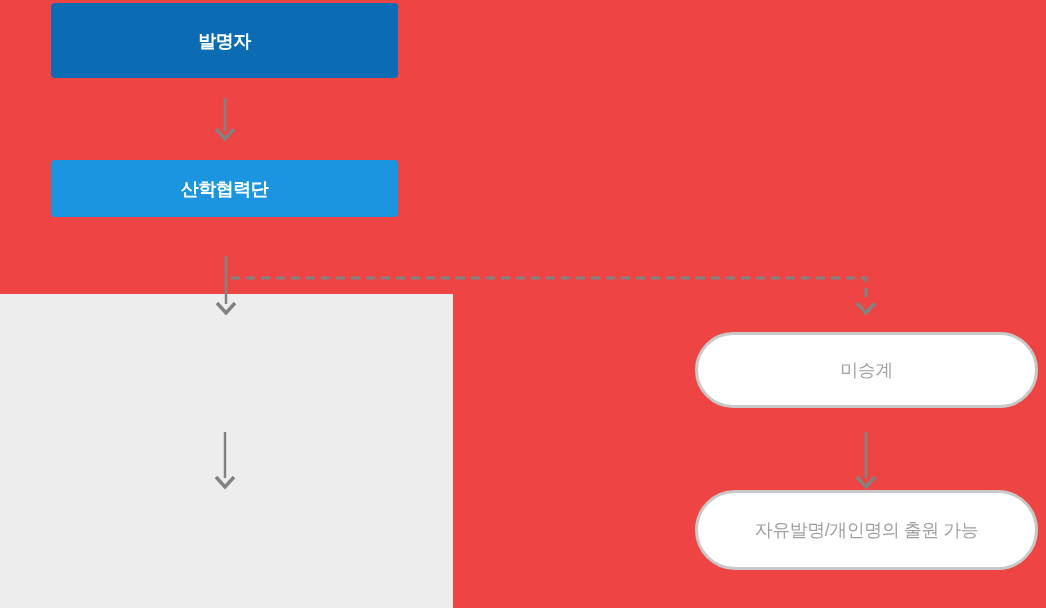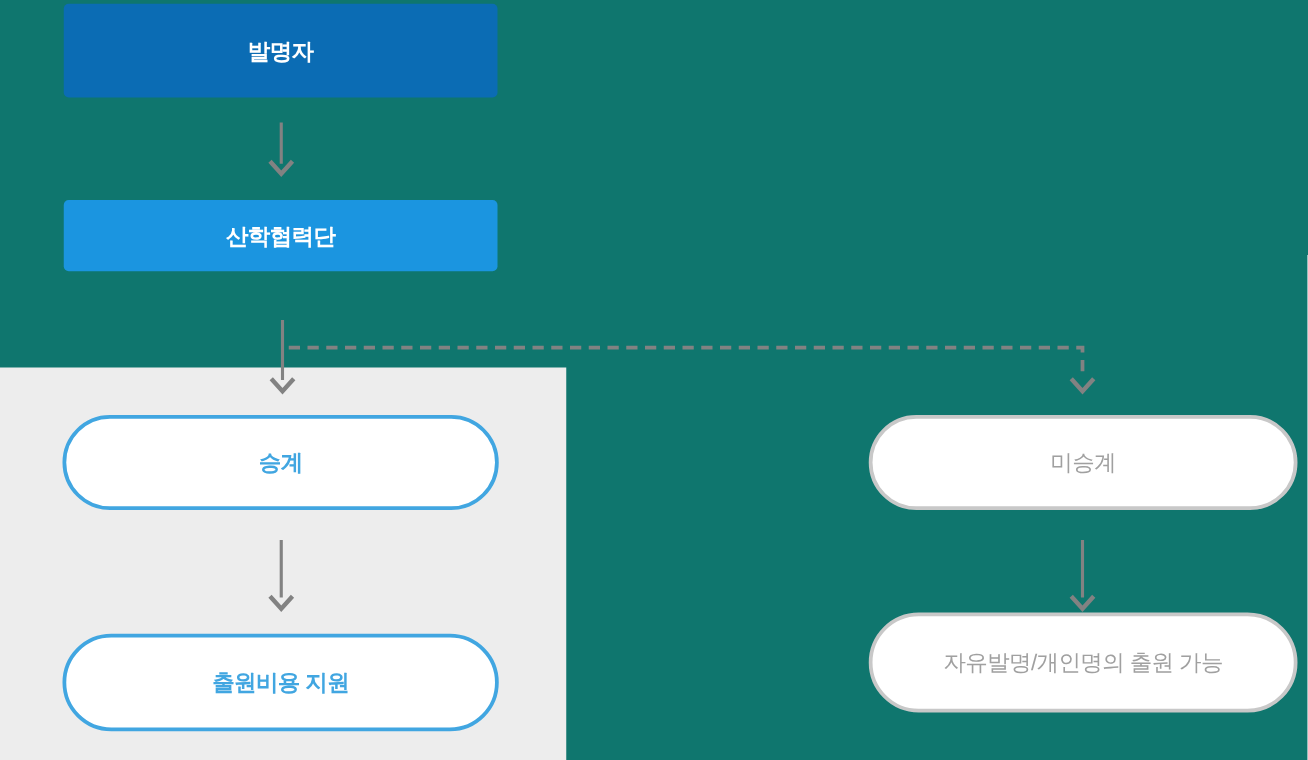--- a/index.html
+++ b/index.html
@@ -11,21 +11,21 @@
     --arrow:#828282;
     --panel-bg:#ededed;
     --box-text:#ffffff;
   }
   html,body{margin:0;padding:0;background:#ffffff;}
   body{font-family:"Liberation Sans","DejaVu Sans",sans-serif;}
   .canvas{
     position:relative;
     width:1046px;
     height:608px;
-    background:#0f766e;
+    background:#ef4444;
     overflow:hidden;
   }
   .panel{
     position:absolute;
     left:0; top:294;
     top:294px;
     width:453px;
     height:314px;
     background:var(--panel-bg);
   }
@@ -121,21 +121,19 @@
     <g>
       <line x1="866" y1="432" x2="866" y2="478"></line>
       <polyline class="head" points="857,477 866,487 875,477"></polyline>
     </g>
   </svg>
 
   <div class="node box inventor">발명자</div>
 
   <div class="node box foundation">산학협력단</div>
 
-  <div class="node pill blue succession">승계</div>
 
-  <div class="node pill blue cost-support">출원비용 지원</div>
 
   <div class="node pill gray non-succession">미승계</div>
 
   <div class="node pill gray free-invention">자유발명/개인명의 출원 가능</div>
 
 </div>
 
 </body></html>

